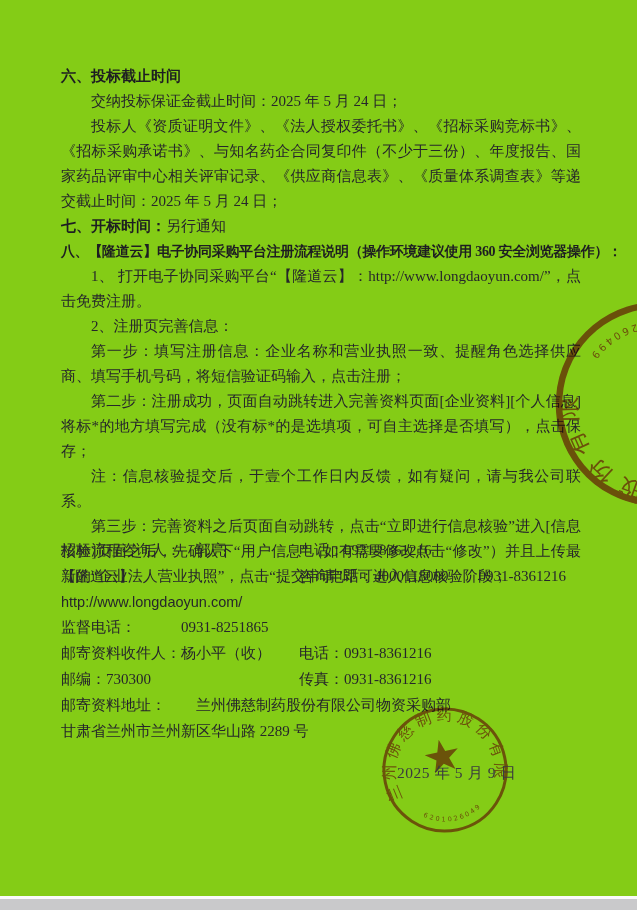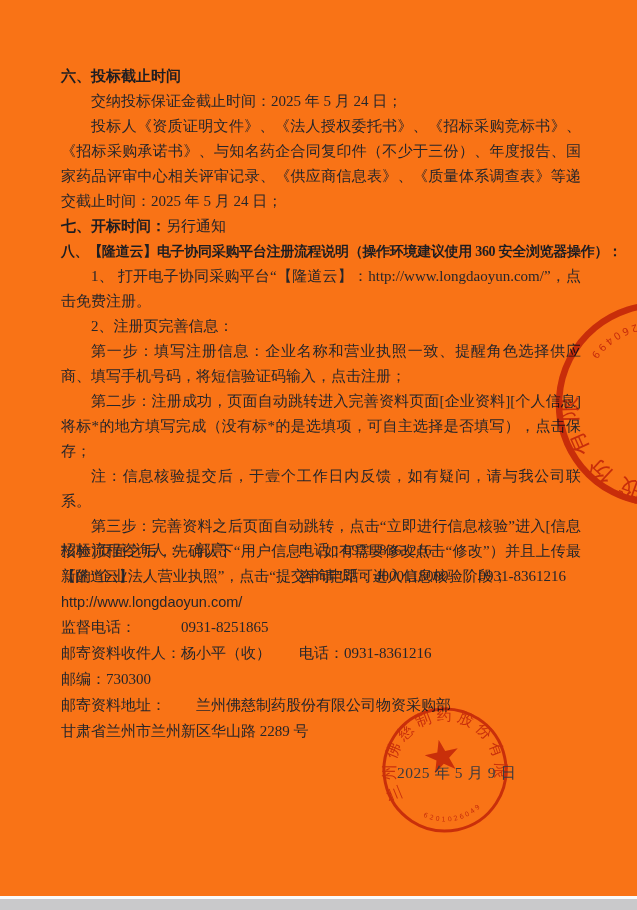--- a/index.html
+++ b/index.html
@@ -1,19 +1,19 @@
 <!DOCTYPE html>
 <html><head>
 <meta charset="utf-8">
 <style>
   html,body{margin:0;padding:0;}
   .page{
     position:relative;
     width:637px;height:910px;
-    background:#f97316;
+    background:#84cc16;
     overflow:hidden;
     font-family:"Liberation Serif","DejaVu Serif",serif;
     color:#26262b;
   }
   .content{
     position:absolute;
     left:61px;top:64px;
     width:520px;
     font-size:15px;
     line-height:25px;
@@ -89,20 +89,21 @@
     <div class="crow">
       <span class="cleft">监督电话：　　　0931-8251865</span>
       <span class="cright"></span>
     </div>
     <div class="crow">
       <span class="cleft">邮寄资料收件人：杨小平（收）</span>
       <span class="cright">电话：0931-8361216</span>
     </div>
     <div class="crow">
       <span class="cleft">邮编：730300</span>
+      <span class="cright">传真：0931-8361216</span>
     </div>
     <div class="crow">
       <span class="cfull">邮寄资料地址：　　兰州佛慈制药股份有限公司物资采购部</span>
     </div>
     <div class="crow">
       <span class="cfull">甘肃省兰州市兰州新区华山路 2289 号</span>
     </div>
   </div>
 
   <svg class="seal seal-bottom" width="150" height="150" viewBox="-75 -75 150 150">

